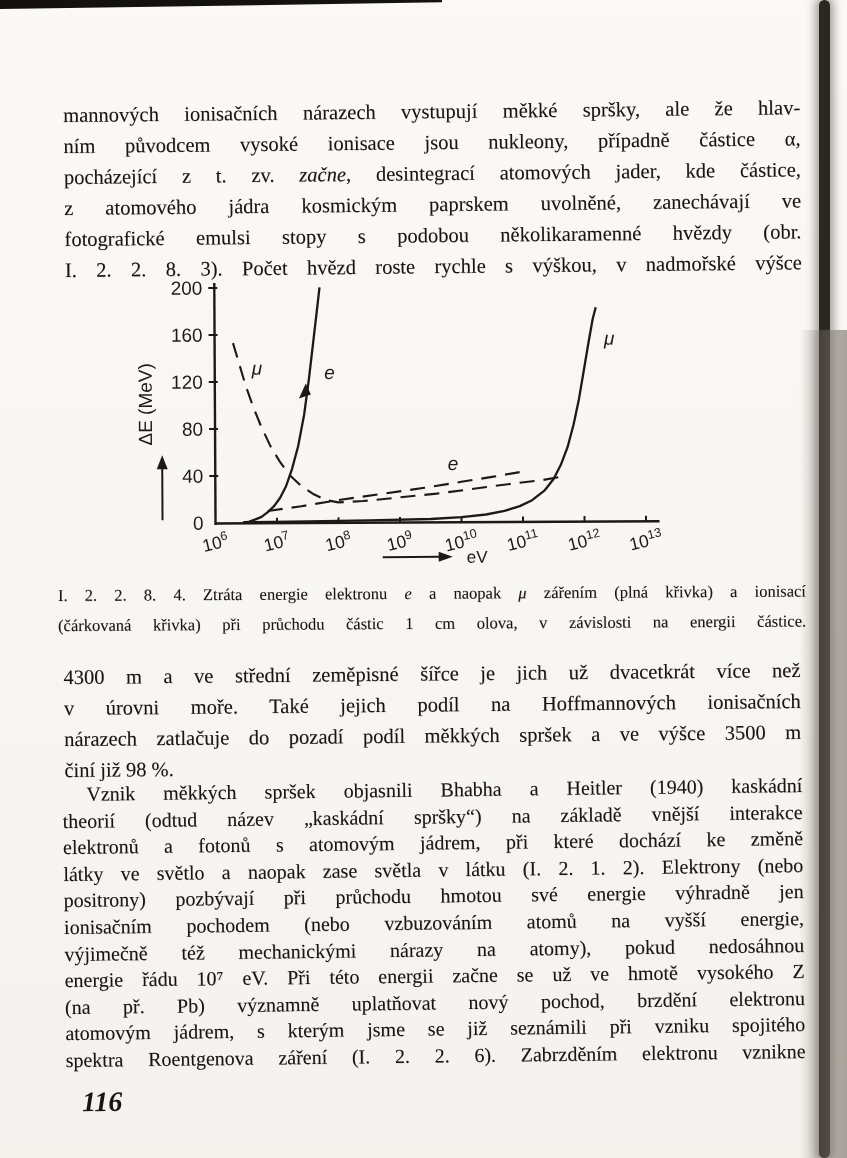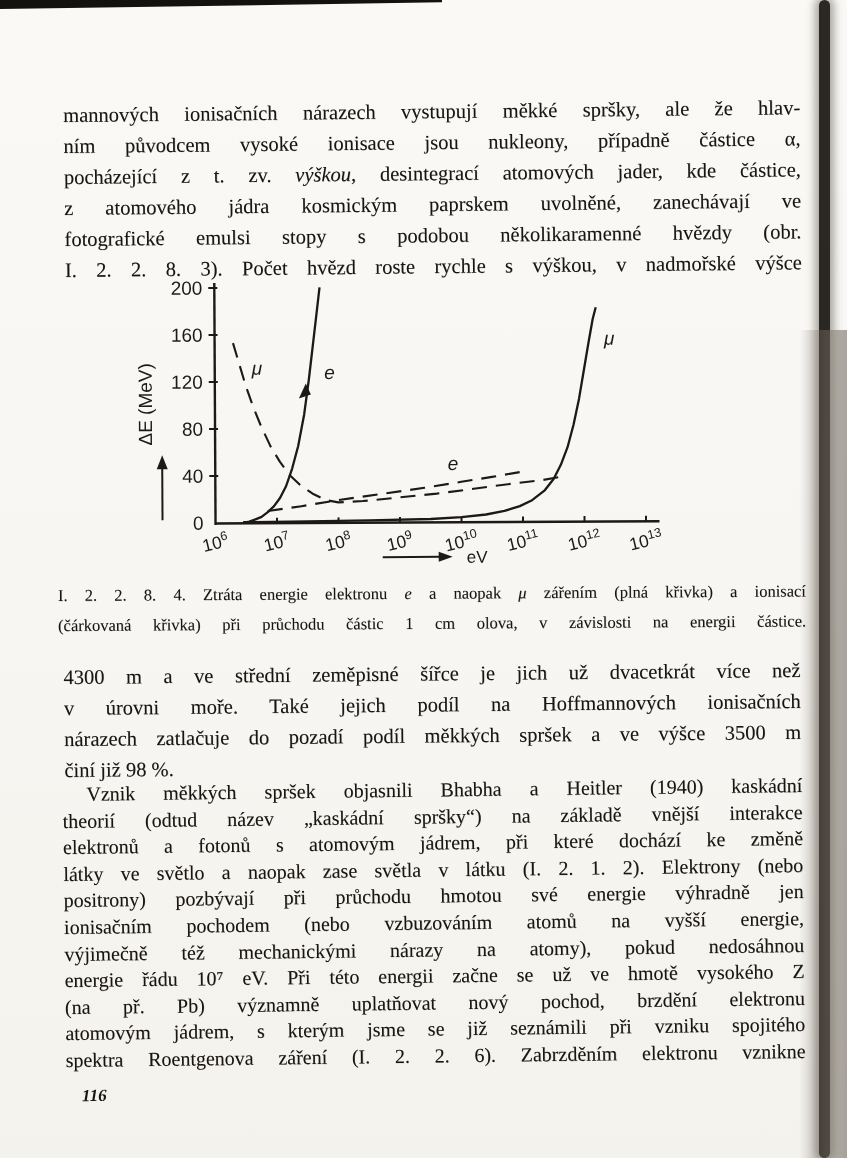--- a/index.html
+++ b/index.html
@@ -38,37 +38,37 @@
   .it{font-style:italic;}
   .caption{
     position:absolute; left:58px; top:581px; width:748px;
     font-size:16.5px; line-height:30px;
     transform:rotate(-0.35deg); transform-origin:0 50%;
   }
   .figure-svg{position:absolute; left:130px; top:271px; transform:rotate(-0.3deg);}
   .figure-svg text{font-family:"Liberation Sans","DejaVu Sans",sans-serif;}
   .pageno{
     position:absolute; left:82px; top:1086px;
-    font-size:17px; font-weight:bold; font-style:italic;
+    font-size:28px; font-weight:bold; font-style:italic;
     transform:rotate(-1deg);
   }
 </style>
 </head>
 <body>
 
 <div class="page">
 
   <div class="edge-top"></div>
   <div class="edge-right-line"></div>
   <div class="edge-right-fade"></div>
 
   <div class="para p1">
     <div class="tl">mannových ionisačních nárazech vystupují měkké spršky, ale že hlav-</div>
     <div class="tl">ním původcem vysoké ionisace jsou nukleony, případně částice α,</div>
-    <div class="tl"><span>pocházející z t. zv. </span><span class="it">výškou</span><span>, desintegrací atomových jader, kde částice,</span></div>
+    <div class="tl"><span>pocházející z t. zv. </span><span class="it">začne</span><span>, desintegrací atomových jader, kde částice,</span></div>
     <div class="tl">z atomového jádra kosmickým paprskem uvolněné, zanechávají ve</div>
     <div class="tl">fotografické emulsi stopy s podobou několikaramenné hvězdy (obr.</div>
     <div class="tl">I. 2. 2. 8. 3). Počet hvězd roste rychle s výškou, v nadmořské výšce</div>
   </div>
 
   <svg id="fig-svg" class="figure-svg" width="560" height="300" viewBox="0 0 560 300" overflow="visible">
     <text x="22" y="132" text-anchor="middle" font-size="19" fill="#1c1916" transform="rotate(-90 22 132)">ΔE (MeV)</text>
     <line x1="32" y1="248" x2="32" y2="192" stroke="#1c1916" stroke-width="2"></line>
     <polygon points="32,183 26.5,197 37.5,197" fill="#1c1916"></polygon>
     <line x1="252" y1="286" x2="310" y2="286" stroke="#1c1916" stroke-width="2"></line>

